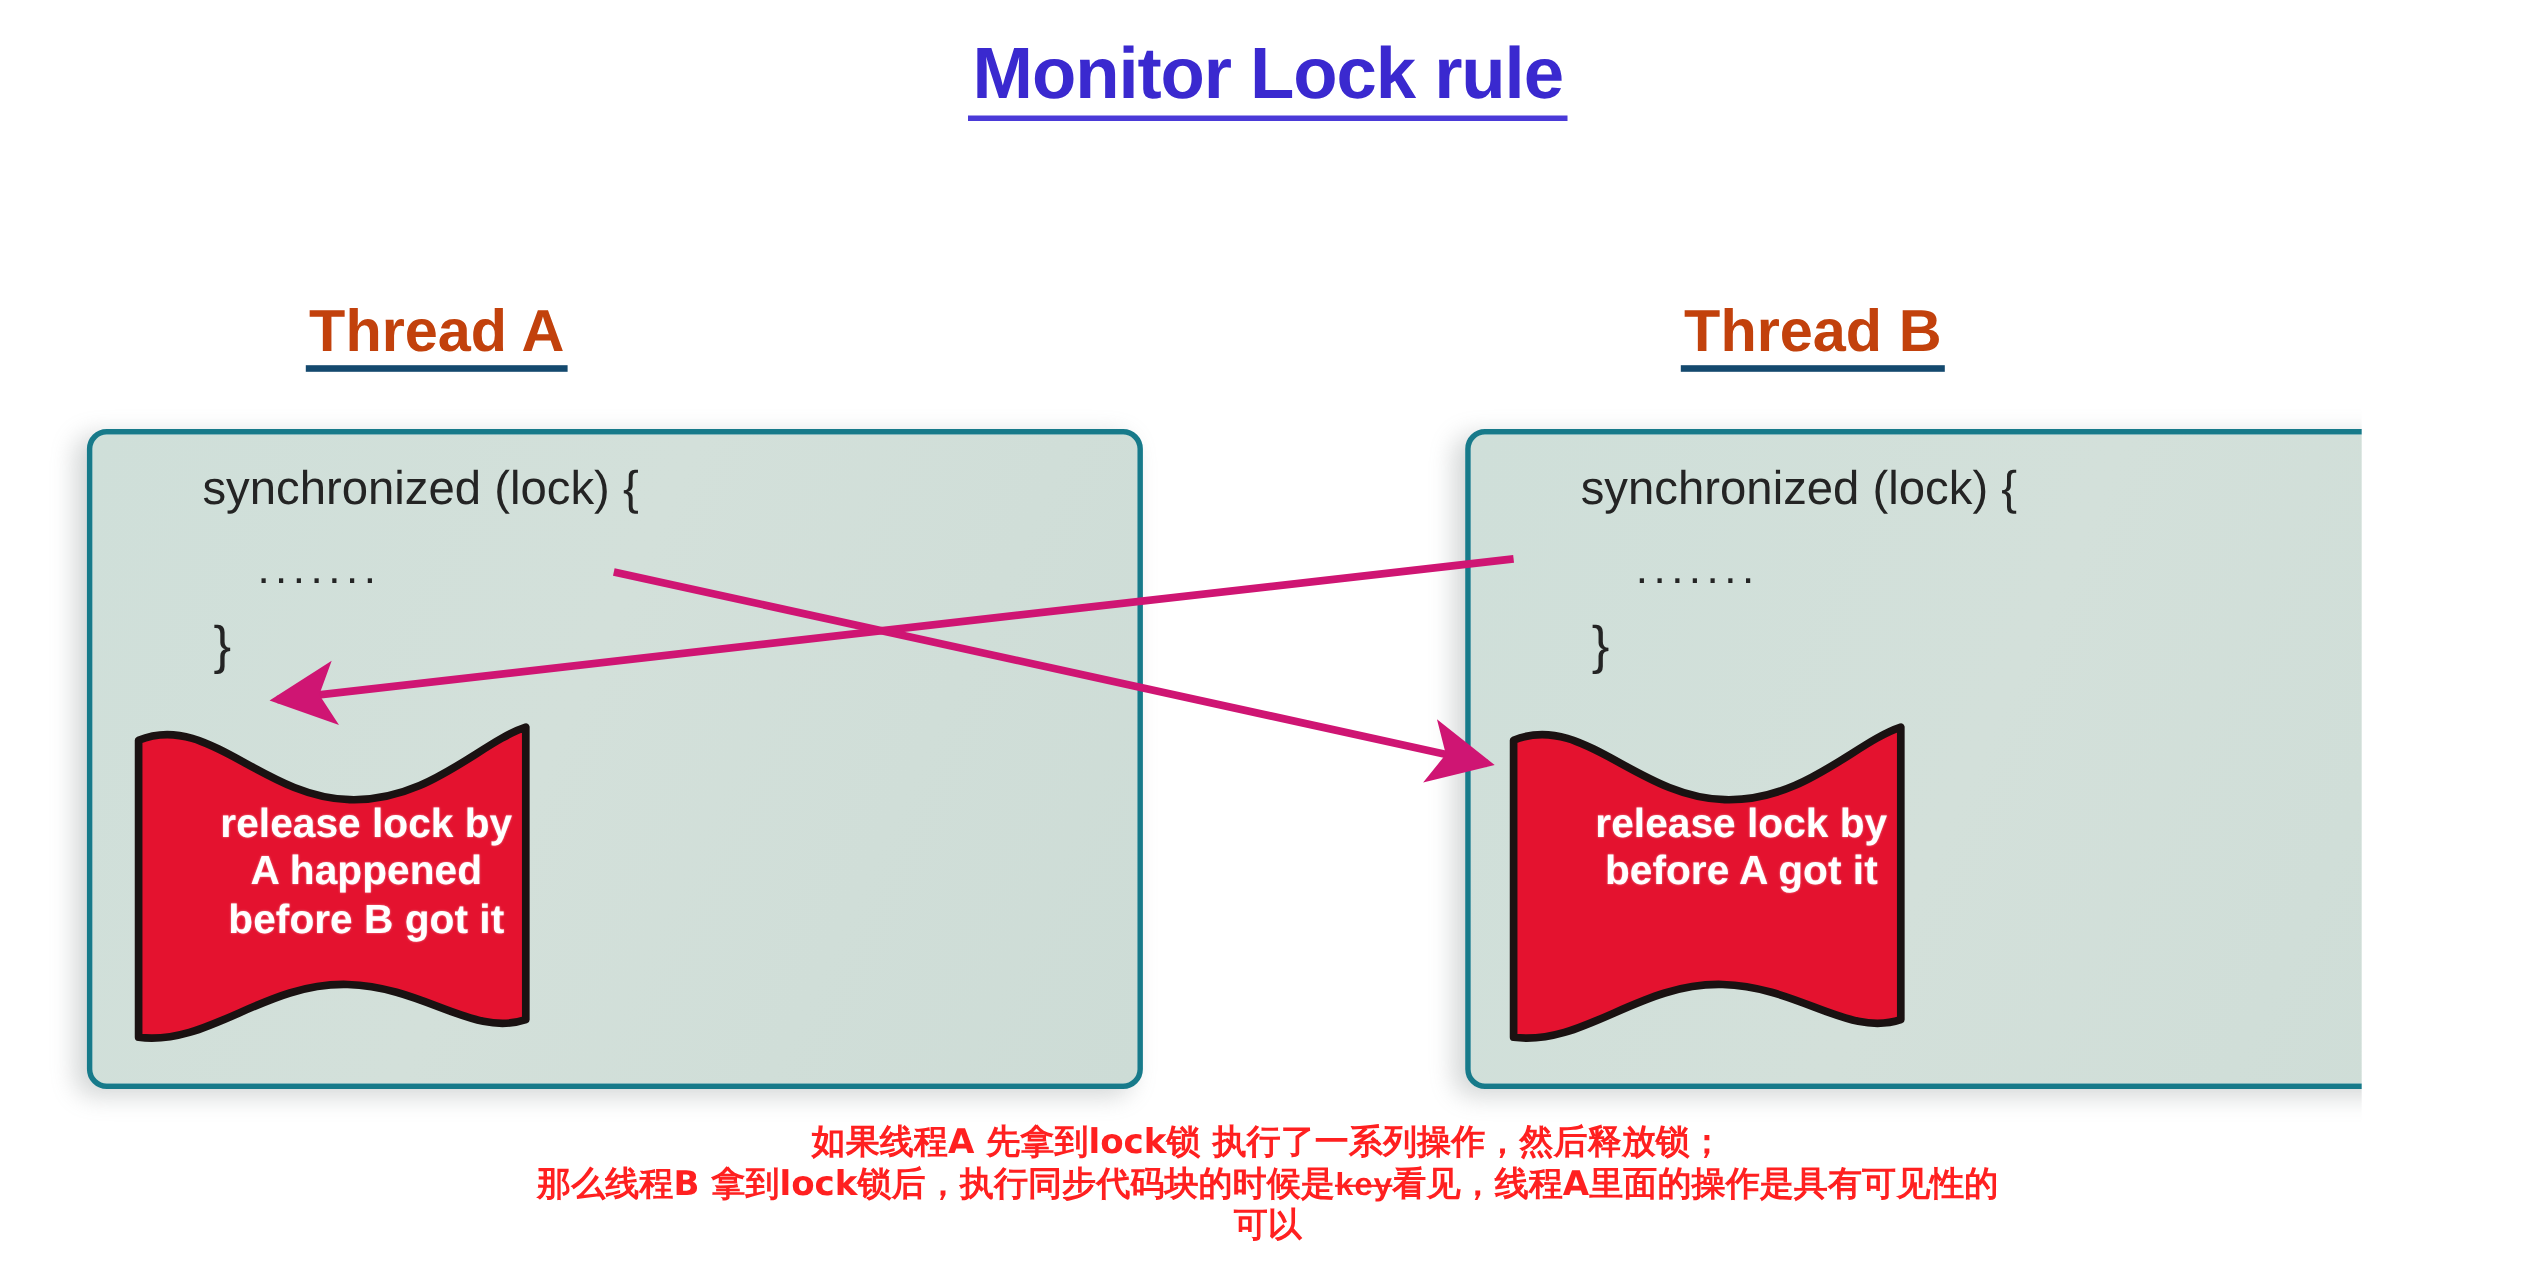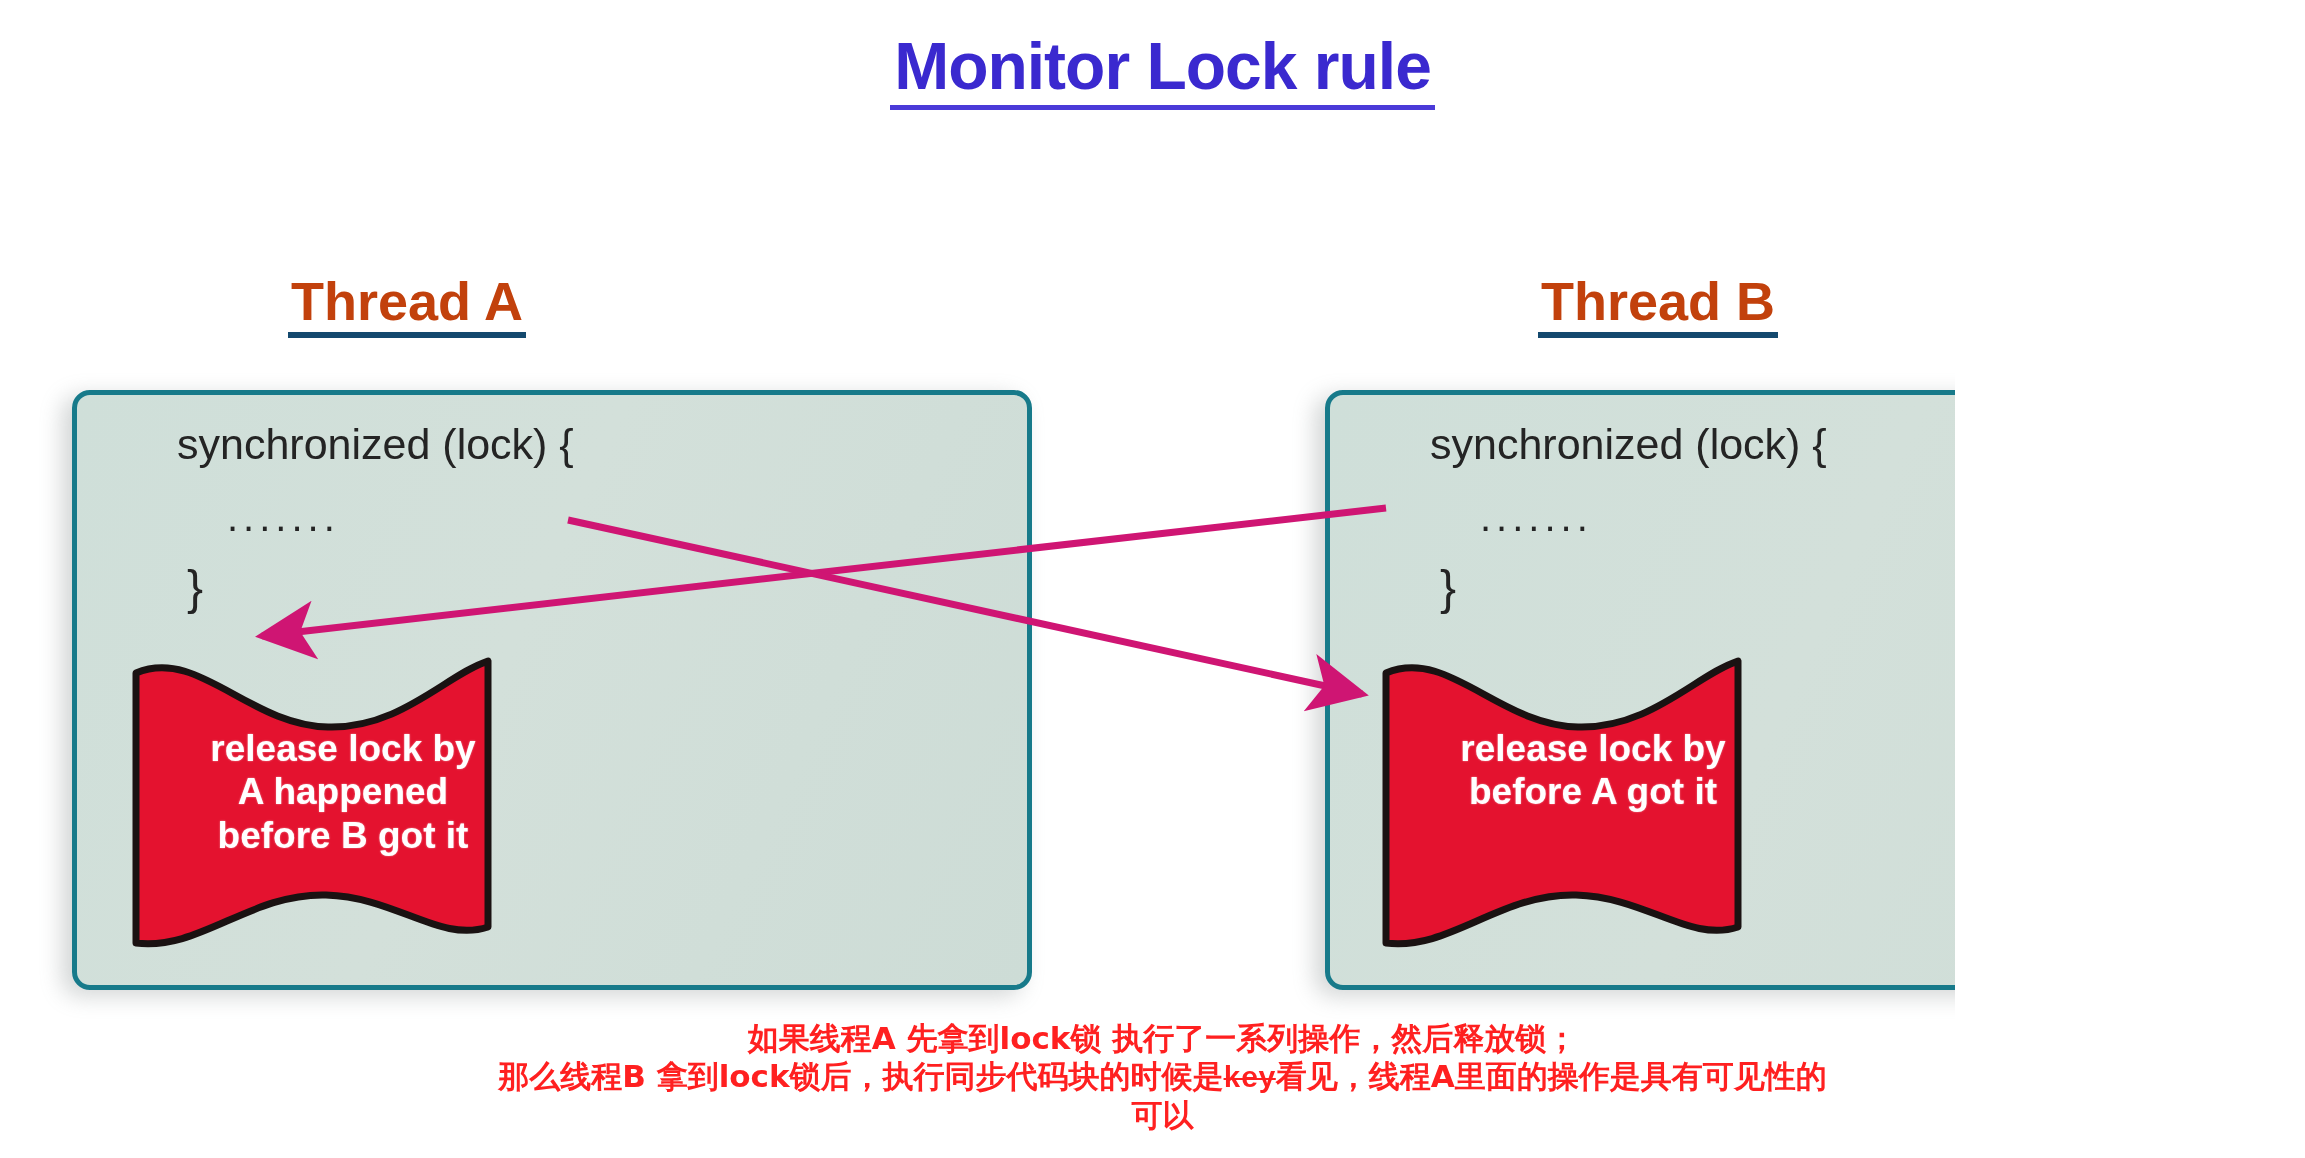--- a/index.html
+++ b/index.html
@@ -3,21 +3,21 @@
 <meta charset="utf-8">
 <style>
   html,body{margin:0;padding:0;}
   body{
     width:2305px;height:1158px;
     background:#ffffff;
     font-family:"Liberation Sans","DejaVu Sans",sans-serif;
     overflow:hidden;
     position:relative;
   }
-  #stage{position:absolute;left:10px;top:0;width:1945px;height:1158px;overflow:hidden;}
+  #stage{position:absolute;left:0;top:0;width:2147px;height:1158px;overflow:hidden;}
 
   
   #page-title{
     position:absolute;left:0;top:28px;width:2305px;
     text-align:center;
     font-size:66px;font-weight:bold;
     color:#3a29cf;
     letter-spacing:-1px;
     white-space:nowrap;
   }
@@ -45,20 +45,21 @@
   #thread-b-head{left:1528px;top:270px;}
 
   
   .thread-box{
     position:absolute;
     background:linear-gradient(115deg,#cfdfd9 0%,#d3e0da 45%,#cddcd6 100%);
     border:5px solid #177a8a;
     border-radius:18px;
     box-sizing:border-box;
     box-shadow:-10px 6px 22px rgba(120,130,130,0.33);
+    margin-left:17px;
   }
   #thread-a-box{left:62px;top:390px;width:960px;height:600px;}
   #thread-b-box{left:1315px;top:390px;width:1060px;height:600px;}
 
   
   .code-line{
     position:absolute;
     font-family:"Liberation Sans","DejaVu Sans",sans-serif;
     font-size:43px;
     color:#242424;

